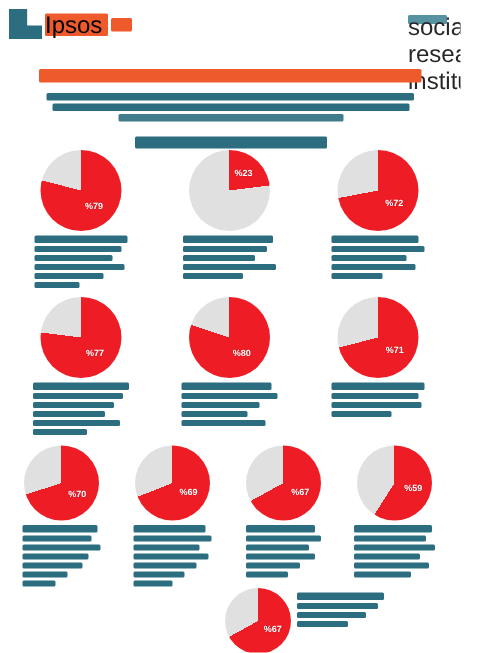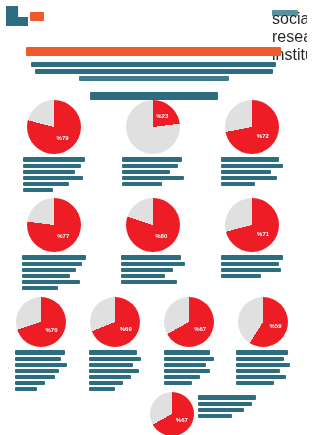--- a/index.html
+++ b/index.html
@@ -76,20 +76,21 @@
   .caption .ln.b{height:5px;}
 </style>
 </head>
 <body>
 
 <div class="page">
 
   <div class="header">
     <div class="logo-left">
       <span class="mark"></span>
+      <span class="word">Ipsos</span>
       <span class="word2"></span>
     </div>
     <div class="logo-right">
       <span class="tagline">social research institute</span>
     </div>
   </div>
 
   <div class="title-wrap">
     <span class="main-title">Global survey on public attitudes to climate change</span>
     <span class="sub-line sub1">Majority of people across countries agree that climate change is a serious</span>

